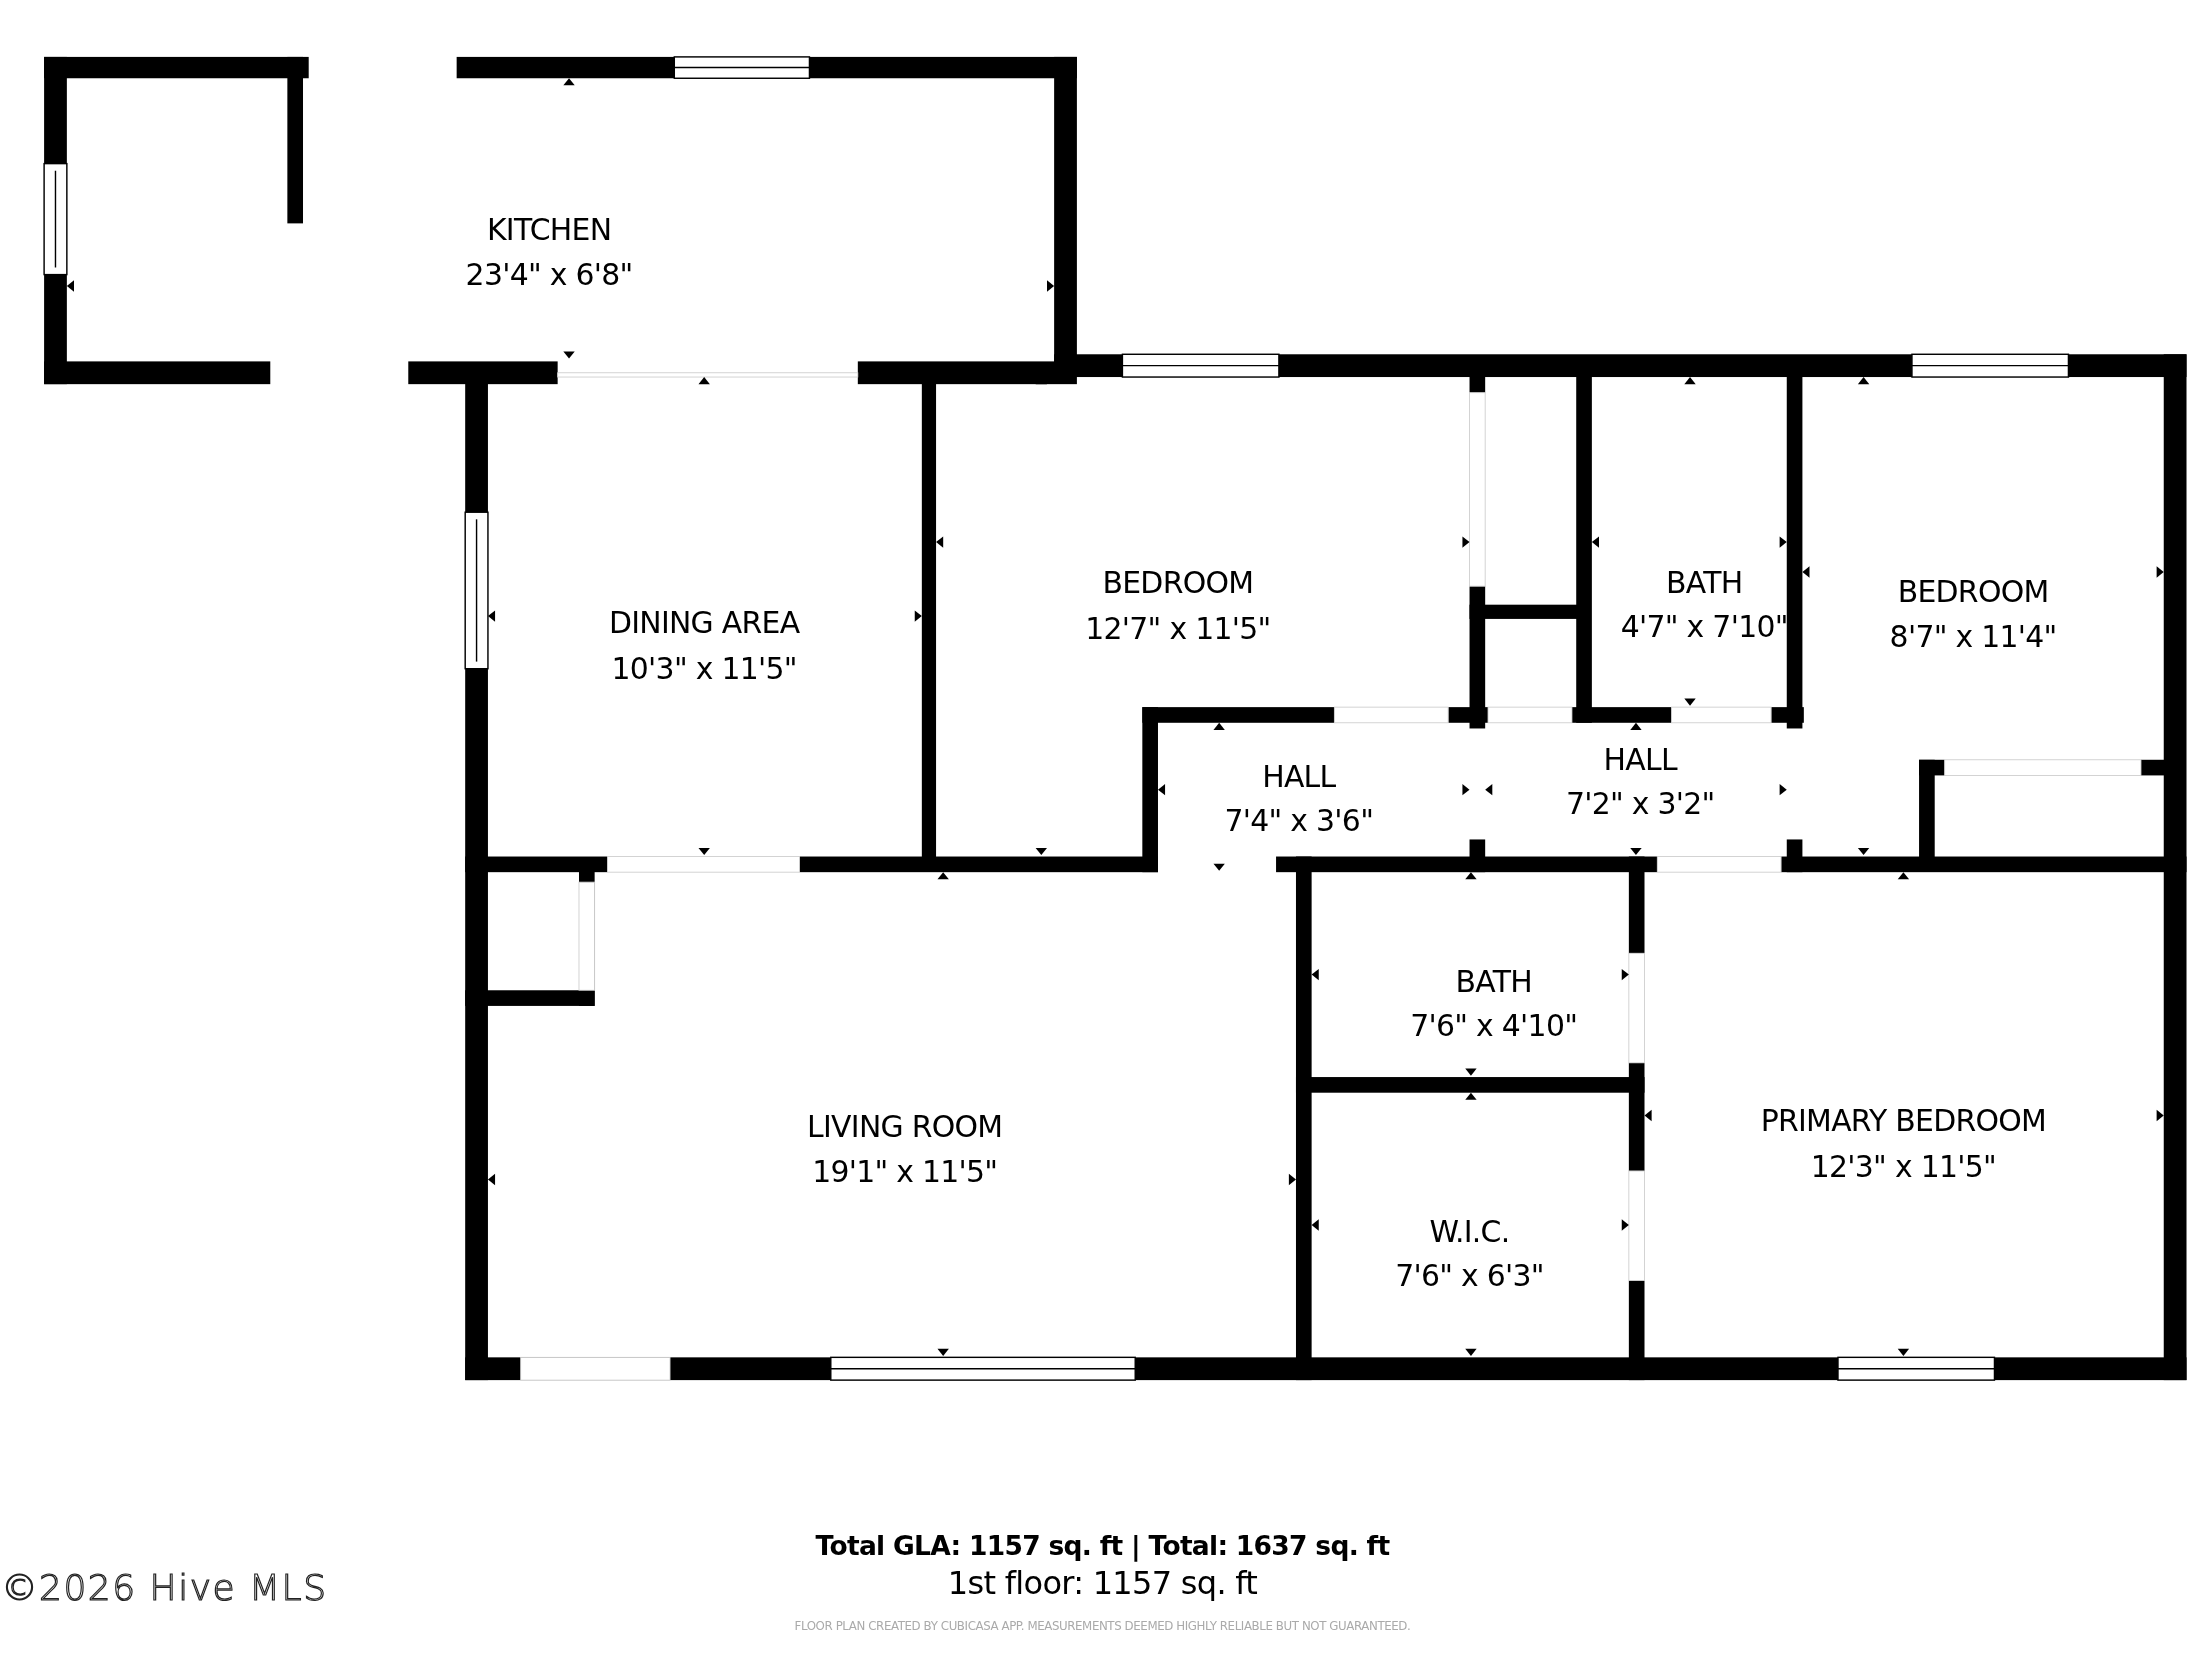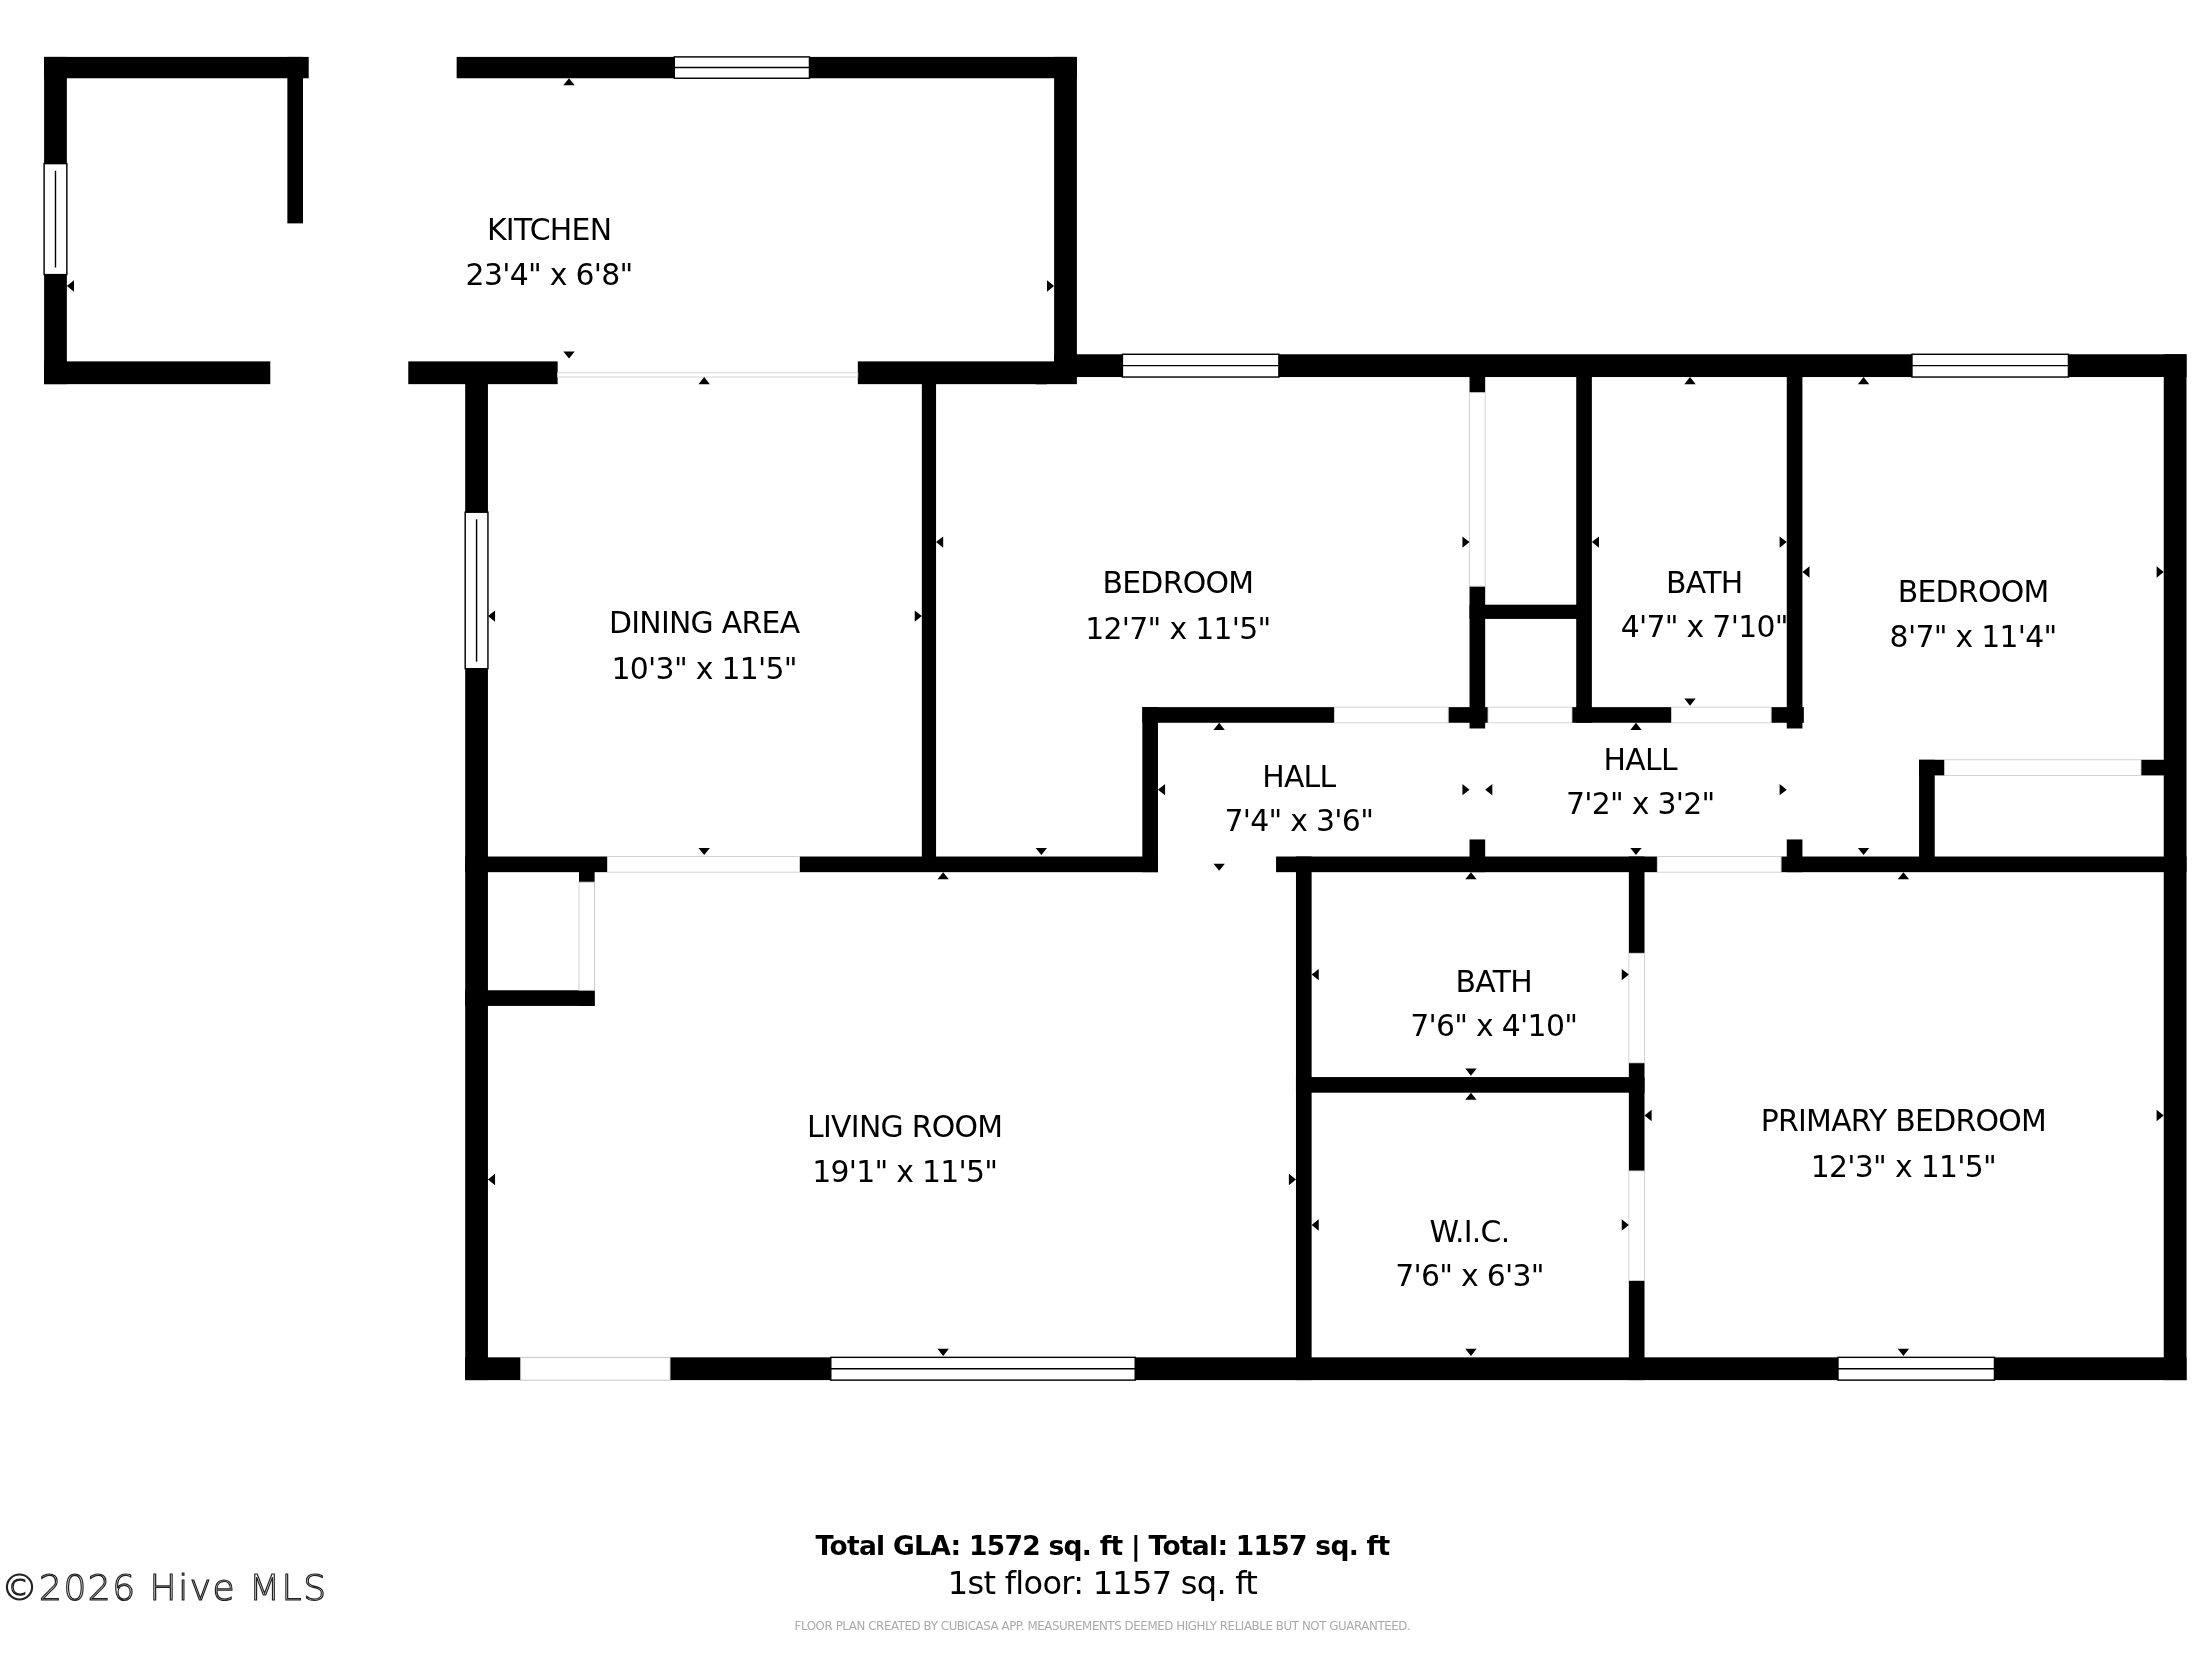--- a/index.html
+++ b/index.html
@@ -196,17 +196,17 @@
   <g>
     <text class="room-label" x="1033" y="873">W.I.C.</text>
     <text class="room-dim" x="1033" y="904">7'6" x 6'3"</text>
   </g>
   <g>
     <text class="room-label" x="1338" y="795">PRIMARY BEDROOM</text>
     <text class="room-dim" x="1338" y="827">12'3" x 11'5"</text>
   </g>
 </svg>
 
-<div class="summary summary-main">Total GLA: 1572 sq. ft | Total: 1157 sq. ft</div>
+<div class="summary summary-main">Total GLA: 1157 sq. ft | Total: 1637 sq. ft</div>
 <div class="summary summary-sub">1st floor: 1157 sq. ft</div>
 <div class="disclaimer">FLOOR PLAN CREATED BY CUBICASA APP. MEASUREMENTS DEEMED HIGHLY RELIABLE BUT NOT GUARANTEED.</div>
 <div class="watermark">©2026 Hive MLS</div>
 
 
 </body></html>

